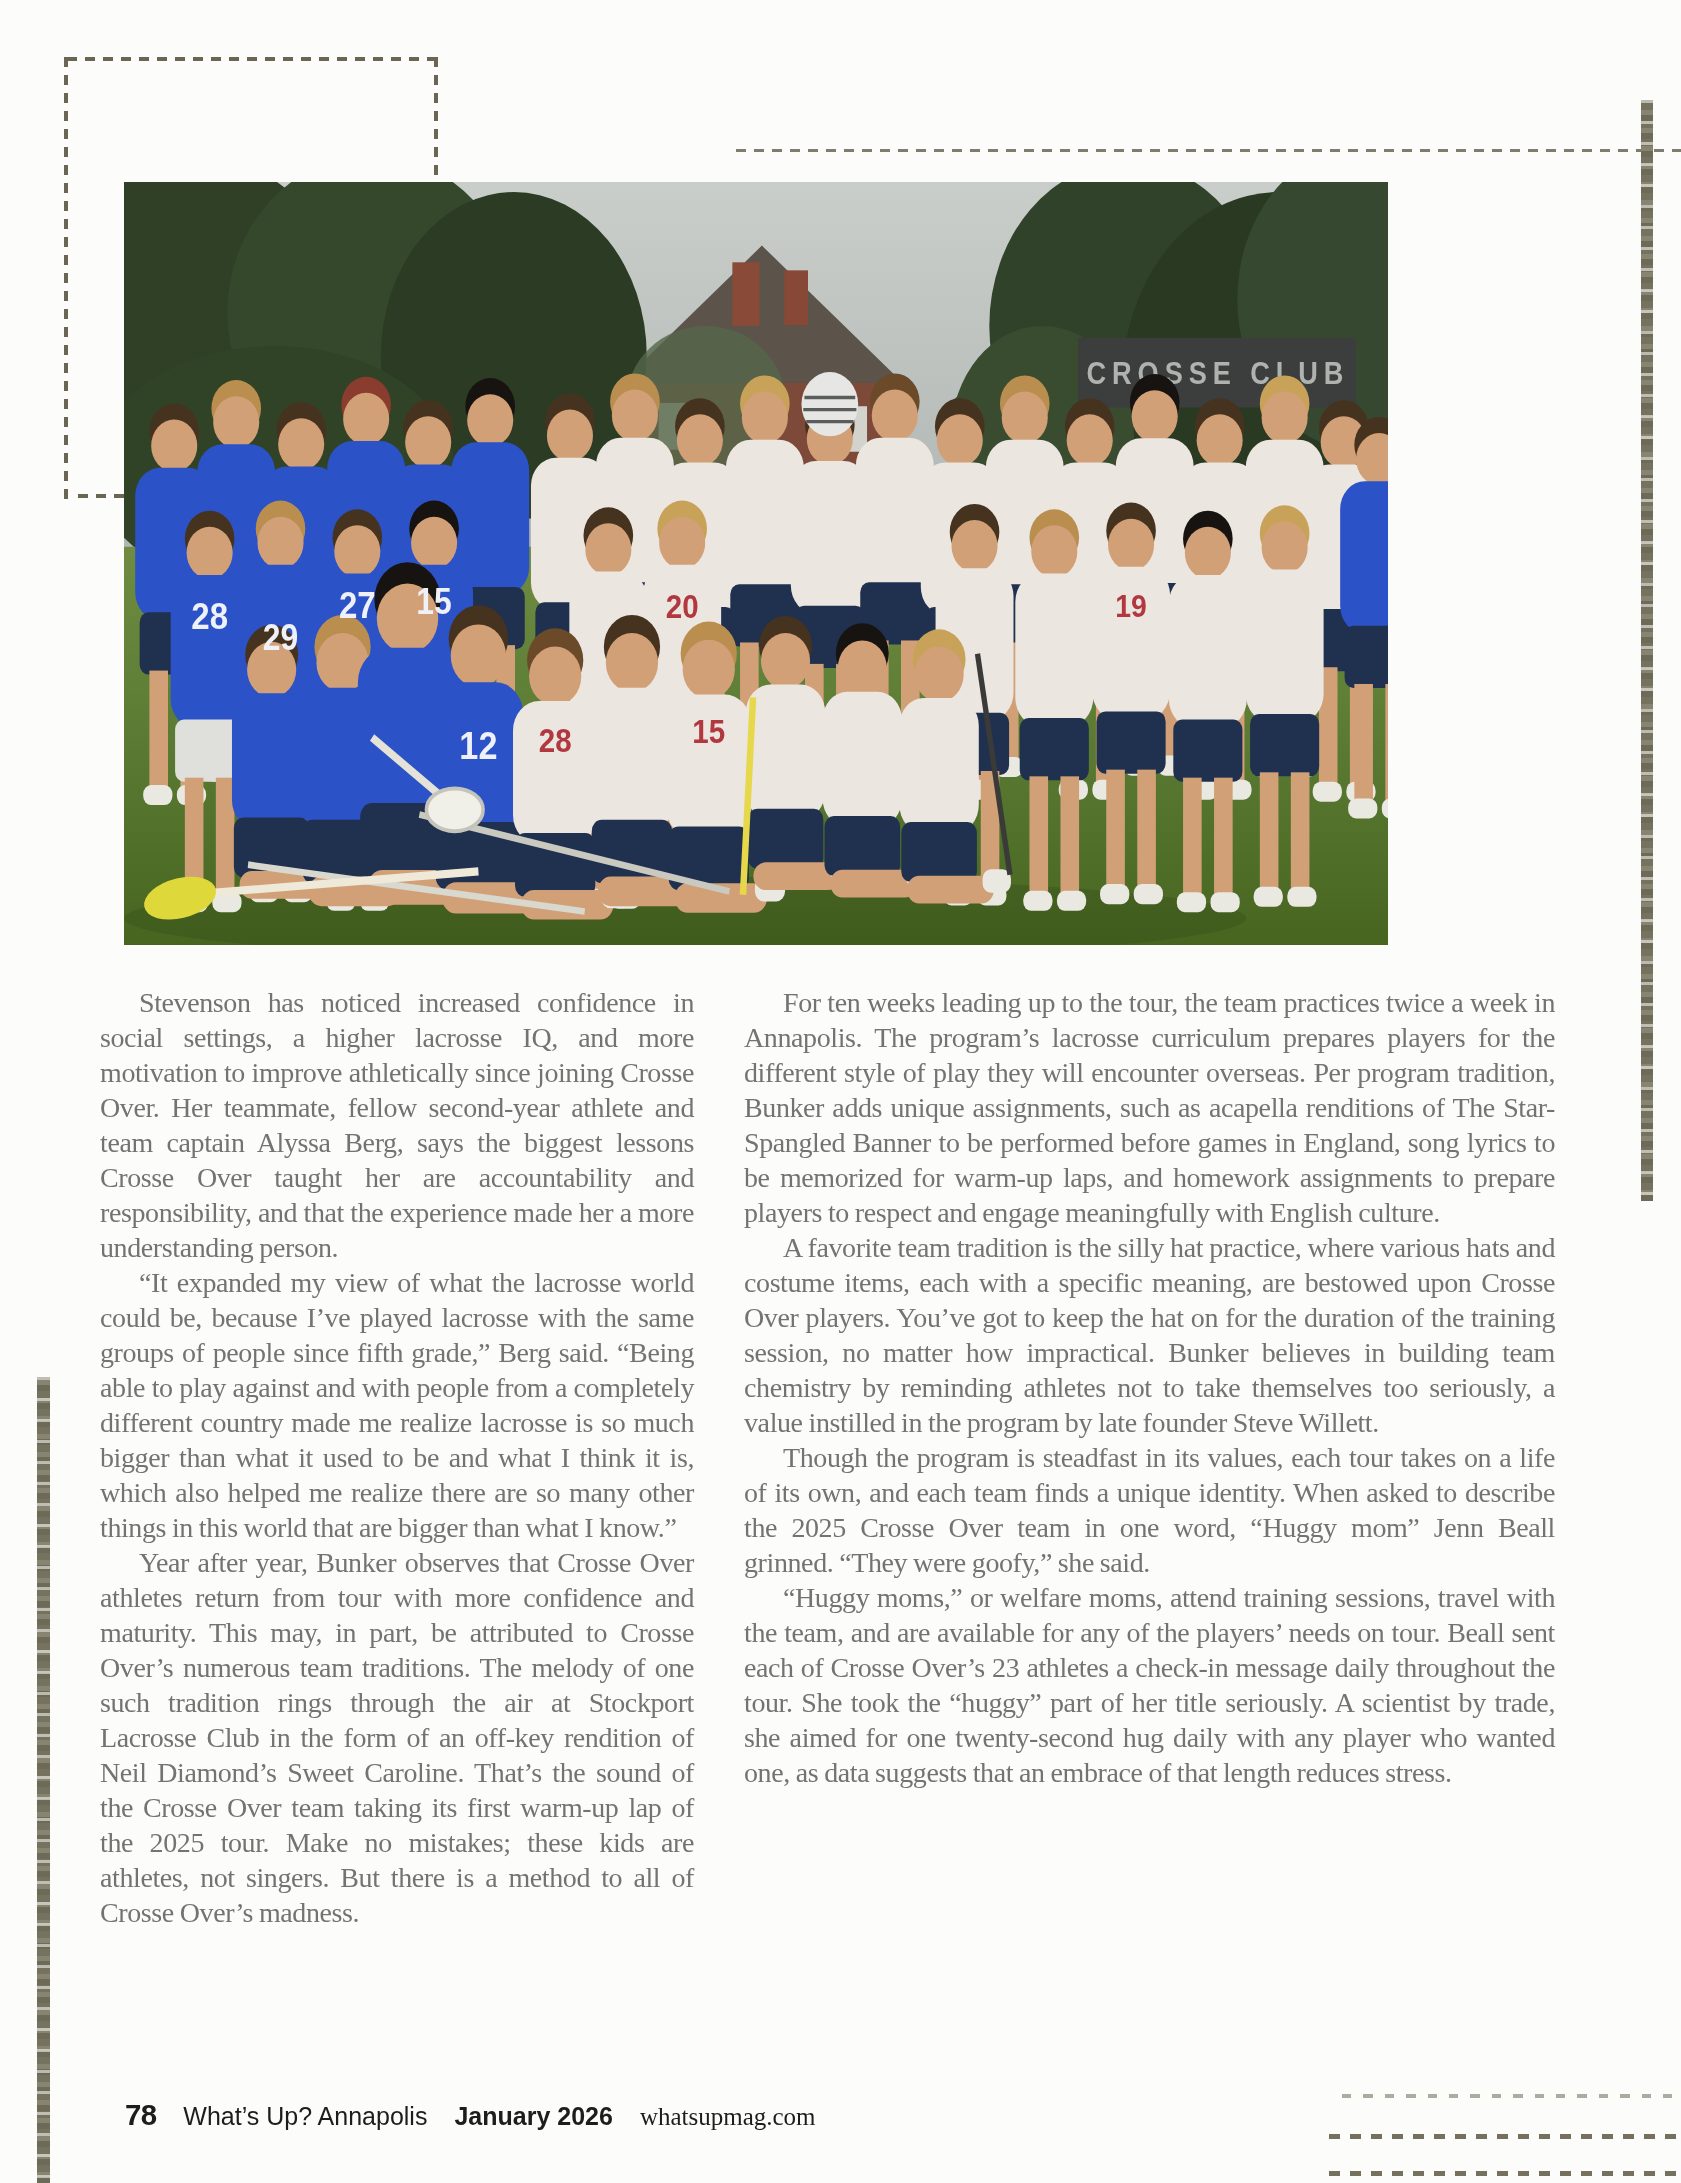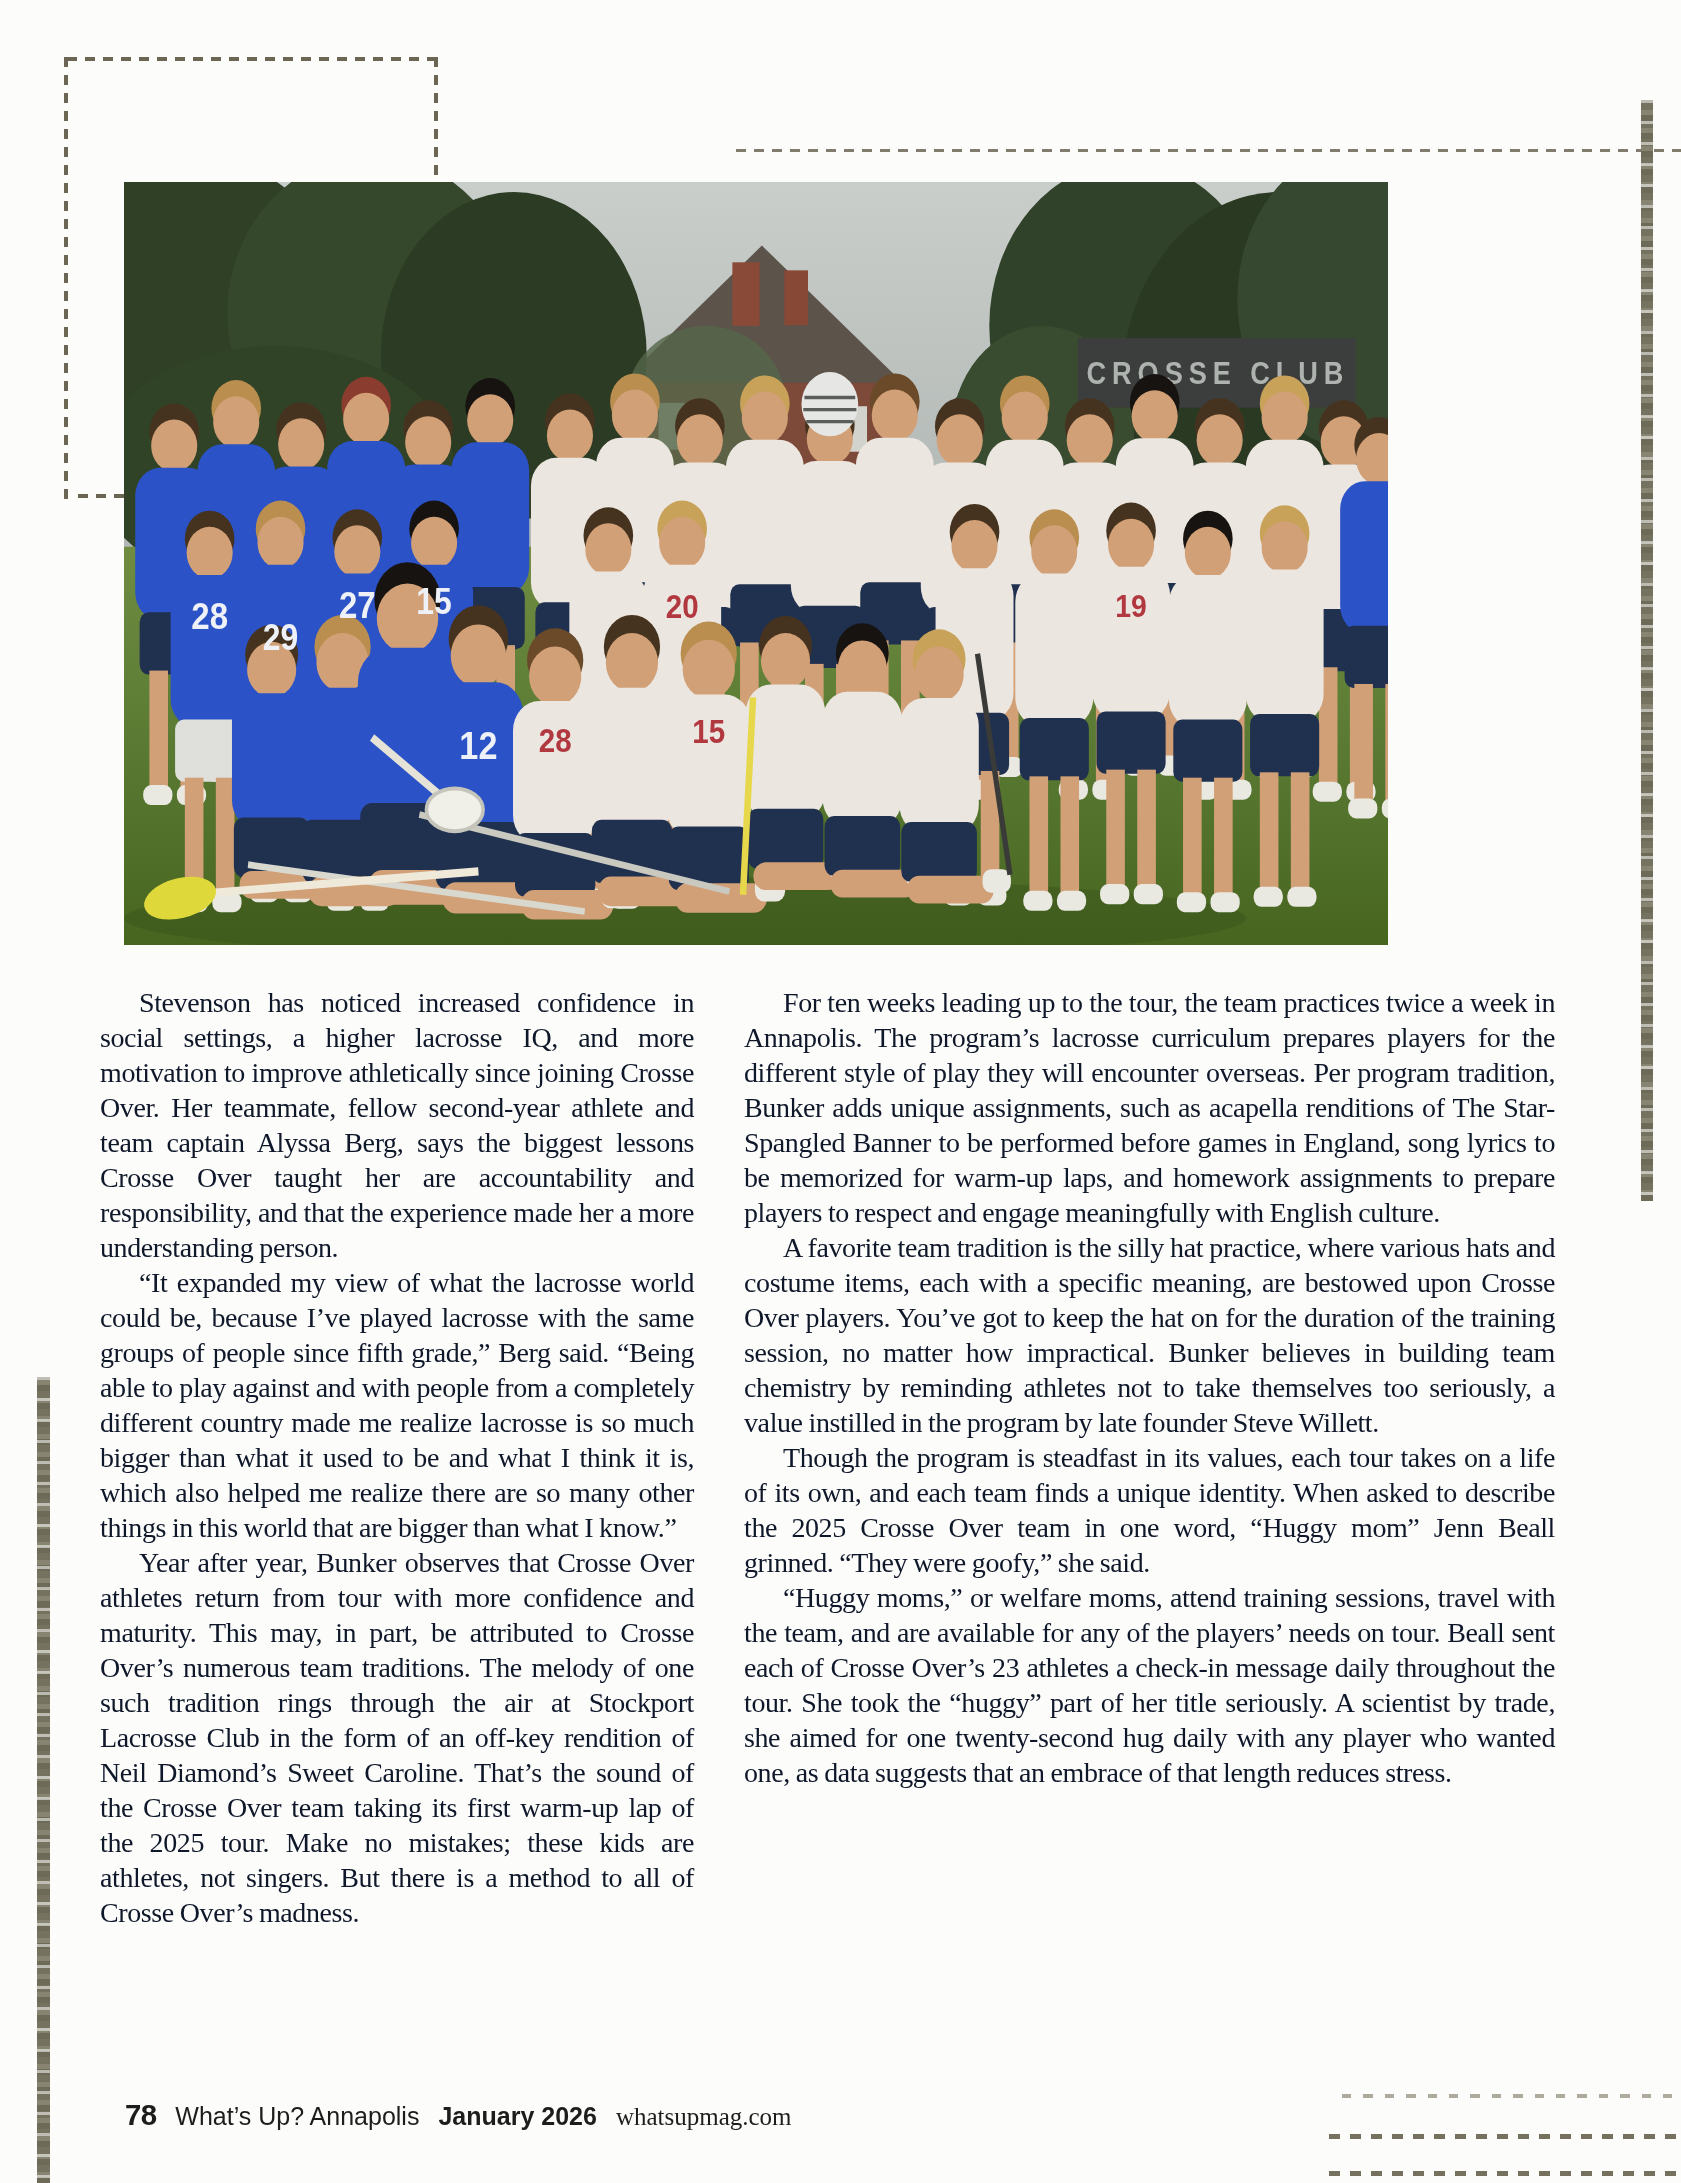--- a/index.html
+++ b/index.html
@@ -29,27 +29,27 @@
   .photo{position:absolute;left:124px;top:182px;width:1264px;height:763px;display:block;}
   .photo svg{display:block;width:100%;height:100%;}
   .b{color:#2b52c6;}
   .w{color:#ebe6e0;}
   .num-w{font-family:"Liberation Sans",sans-serif;font-weight:700;fill:#eef1f7;}
   .num-r{font-family:"Liberation Sans",sans-serif;font-weight:700;fill:#b23840;}
   .sign-text{font-family:"Liberation Sans",sans-serif;font-weight:700;fill:#bcc0bc;letter-spacing:10px;opacity:.9;}
   
   .col{position:absolute;top:985px;
     font-size:28px;line-height:35px;letter-spacing:-0.4px;word-spacing:-0.7px;
-    color:#0f172a;text-align:justify;hyphens:auto;}
+    color:#737373;text-align:justify;hyphens:auto;}
   .col p{margin:0;text-indent:39px;}
   .col-left{left:100px;width:594px;}
   .col-right{left:744px;width:811px;}
   
   .footer{position:absolute;left:125px;top:2098px;
-    display:flex;align-items:baseline;gap:19px;
+    display:flex;align-items:baseline;gap:27px;
     font-family:"Liberation Sans",sans-serif;color:#1d1d1b;}
   .footer .pageno{font-size:29.4px;font-weight:700;letter-spacing:-0.7px;}
   .footer .mag{font-size:25px;}
   .footer .issue{font-size:25px;font-weight:700;}
   .footer .site{font-size:25px;font-family:Liberation Serif, serif;}
 </style>
 </head>
 <body>
 
 <div id="page">

